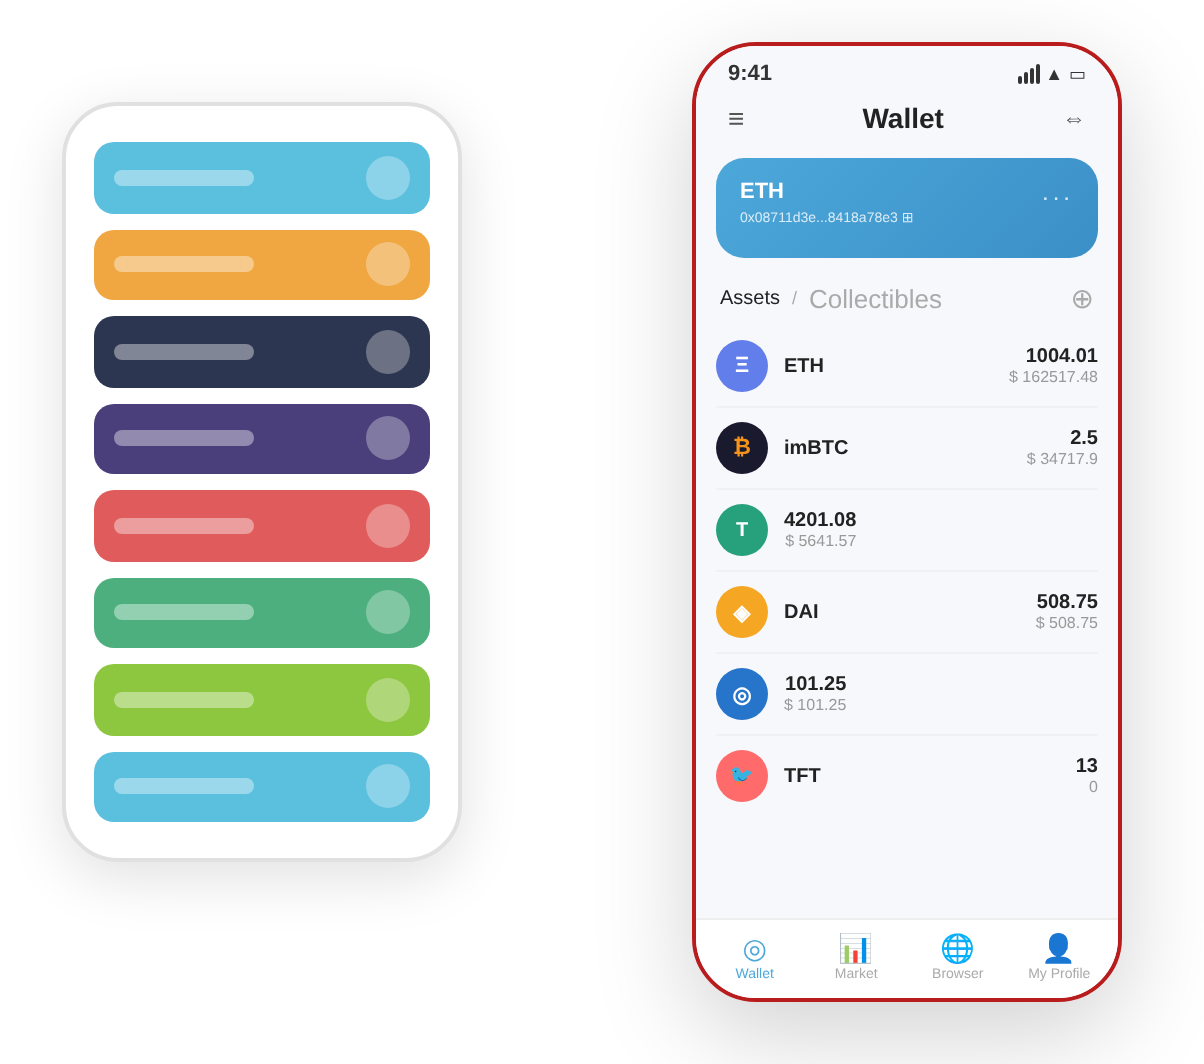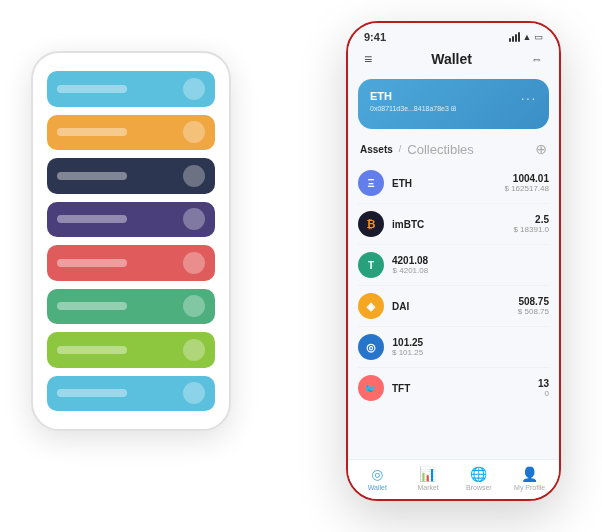--- a/index.html
+++ b/index.html
@@ -146,21 +146,21 @@
 
     
     .assets-header {
       padding: 4px 12px 6px;
       display: flex;
       align-items: center;
       justify-content: space-between;
       flex-shrink: 0;
     }
     .assets-tabs { display: flex; gap: 6px; align-items: center; }
-    .assets-tab-active { font-size: 10px; font-weight: 700; color: #222; }
+    .assets-tab-active { font-size: 10px; font-weight: 400; color: #222; }
     .assets-divider { font-size: 9px; color: #aaa; }
     .assets-tab-inactive { font-size: 13px; color: #aaa; }
     .assets-add { font-size: 14px; color: #aaa; cursor: pointer; }
 
     
     .asset-list {
       flex: 1;
       overflow: hidden;
       padding: 0 10px;
     }
@@ -309,29 +309,29 @@
           <div class="asset-amount">1004.01</div>
           <div class="asset-usd">$ 162517.48</div>
         </div>
       </div>
 
       <div class="asset-item">
         <div class="asset-icon icon-imbtc">₿</div>
         <div class="asset-name">imBTC</div>
         <div class="asset-values">
           <div class="asset-amount">2.5</div>
-          <div class="asset-usd">$ 18391.0</div>
+          <div class="asset-usd">$ 34717.9</div>
         </div>
       </div>
 
       <div class="asset-item">
         <div class="asset-icon icon-usdt" style="font-size:10px;">T</div>
         <div class="asset-values">
           <div class="asset-amount">4201.08</div>
-          <div class="asset-usd">$ 4201.08</div>
+          <div class="asset-usd">$ 5641.57</div>
         </div>
       </div>
 
       <div class="asset-item">
         <div class="asset-icon icon-dai">◈</div>
         <div class="asset-name">DAI</div>
         <div class="asset-values">
           <div class="asset-amount">508.75</div>
           <div class="asset-usd">$ 508.75</div>
         </div>

